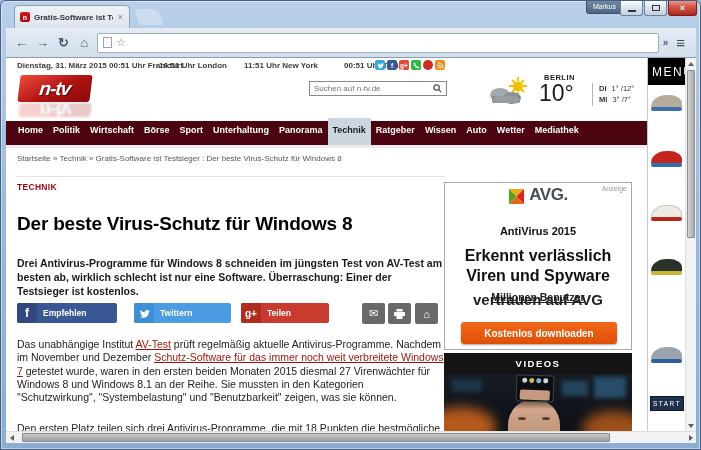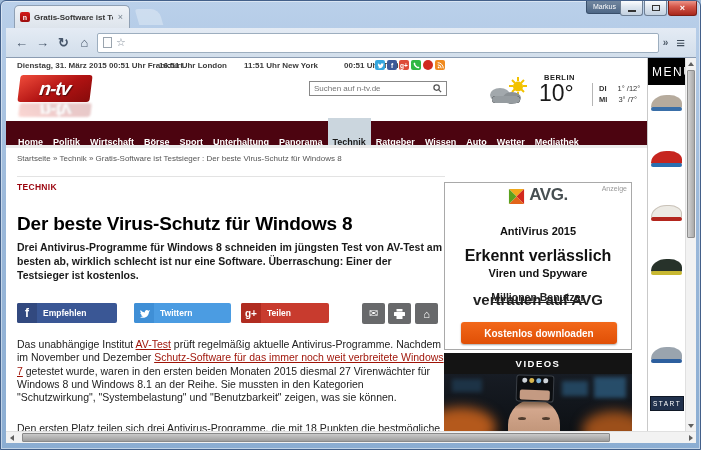--- a/index.html
+++ b/index.html
@@ -67,36 +67,36 @@
 
   .search { position:absolute; left:303px; top:23px; width:138px; height:15px; border:1px solid #888;
     background:#fff; display:flex; align-items:center; padding:0 4px; }
   .search input { border:none; outline:none; flex:1; font-size:8px; color:#444; min-width:0; background:transparent; }
 
   .weather-ic { position:absolute; left:481px; top:19px; }
   .w-city { position:absolute; left:538px; top:15px; font-size:7.5px; font-weight:bold; color:#222; letter-spacing:.5px; }
   .w-temp { position:absolute; left:533px; top:22px; font-size:23px; color:#1a1a1a; }
   .w-sep { position:absolute; left:586px; top:25px; width:1px; height:23px; background:#b5b5b5; }
   .w-row { position:absolute; left:593px; font-size:7.5px; color:#333; white-space:nowrap; }
-  .w-row b { margin-right:9px; }
+  .w-row b { margin-right:3px; }
   .w-r1 { top:26px; } .w-r2 { top:37px; }
 
   .mainnav { position:absolute; left:0; right:0; top:63px; height:24px; background:#4c0410;
     display:flex; align-items:center; padding-left:7px; }
-  .nav-item { color:#fff; font-size:9px; font-weight:bold; padding:12px 5px; height:30px; line-height:24px; white-space:nowrap; }
+  .nav-item { color:#fff; font-size:9px; font-weight:bold; padding:0 5px; height:30px; line-height:24px; white-space:nowrap; }
   .nav-item.active { background:#cbd6de; color:#1a1a1a; }
   .nav-shadow { position:absolute; left:0; right:0; top:87px; height:3px; background:#ececec; }
 
   .breadcrumb { position:absolute; left:11px; top:96px; font-size:8px; color:#555; }
 
   .article-rule { position:absolute; left:11px; top:118px; width:428px; border-top:1px solid #e3e3e3; }
   .kicker { position:absolute; left:11px; top:124px; font-size:8.5px; font-weight:bold; color:#9b040e; letter-spacing:.3px; }
   .subtitle { position:absolute; left:11px; top:141px; font-size:12.5px; font-weight:bold; color:#9b040e; }
   .title { position:absolute; left:11px; top:155px; font-size:19px; font-weight:bold; color:#000; letter-spacing:-.2px; }
-  .intro { position:absolute; left:11px; top:182px; width:428px; font-size:10.5px; font-weight:bold; color:#1a1a1a; line-height:1.35; }
+  .intro { position:absolute; left:11px; top:198px; width:428px; font-size:10.5px; font-weight:bold; color:#1a1a1a; line-height:1.35; }
 
   .share { position:absolute; left:11px; top:245px; width:428px; height:21px; }
   .sbtn { position:absolute; top:0; height:20px; display:flex; align-items:center; border-radius:2px;
     color:#fff; font-size:8.5px; font-weight:bold; overflow:hidden; }
   .sbtn .ico { width:20px; height:20px; display:flex; align-items:center; justify-content:center; flex:none; }
   .sbtn .lbl { padding:0 6px; flex:1; }
   .sbtn .cnt { width:20px; height:20px; display:flex; align-items:center; justify-content:center; flex:none;margin-top:40px; }
   .s-fb { left:0; width:100px; background:#3a5795; } .s-fb .ico { background:#32497f; font-size:12px; }
   .s-fb .cnt { background:#5671a8; border-left:1px solid #2d4575; }
   .s-tw { left:117px; width:97px; background:#4b9ce2; } .s-tw .ico { background:#3f8fd6; }
@@ -111,21 +111,21 @@
   .p2 { position:absolute; left:11px; top:364px; width:428px; font-size:10.5px; color:#222; }
 
   
   .adbox { position:absolute; left:438px; top:124px; width:188px; height:168px; border:1px solid #a9a9a9; background:#fff; }
   .ad-label { position:absolute; top:2px; right:4px; font-size:7px; color:#999; }
   .ad-logo-row { position:absolute; top:2px; left:0; width:100%; display:flex; justify-content:center; align-items:flex-end; gap:4px; }
   .avg-text { font-size:17px; font-weight:bold; color:#474f52; letter-spacing:-.5px; }
   .ad-center { position:absolute; left:0; width:100%; text-align:center; color:#111; }
   .ad-product { top:42px; font-size:11px; font-weight:bold; }
   .ad-l1 { top:64px; font-size:16px; font-weight:bold; }
-  .ad-l2 { top:84px; font-size:11px; font-weight:bold; }
+  .ad-l2 { top:84px; font-size:16px; font-weight:bold; }
   .ad-l3 { top:108px; font-size:10.5px; font-weight:bold; color:#222;text-decoration:underline; }
   .ad-l4 { top:108px; font-size:15px; font-weight:bold; color:#222; }
   .ad-btn { position:absolute; top:139px; left:16px; width:156px; height:22px;
     background:linear-gradient(#f2681a,#e04f06); border-radius:3px; color:#fff; font-size:10px; font-weight:bold;
     display:flex; align-items:center; justify-content:center; box-shadow:0 1px 2px rgba(0,0,0,.35); }
 
   .videos-bar { position:absolute; left:438px; top:295px; width:188px; height:21px; background:#141414;
     color:#fff; font-size:9.5px; font-weight:bold; letter-spacing:1.5px;
     display:flex; align-items:center; justify-content:center; }
   .vthumb { position:absolute; left:438px; top:316px; width:188px; height:59px; overflow:hidden;

